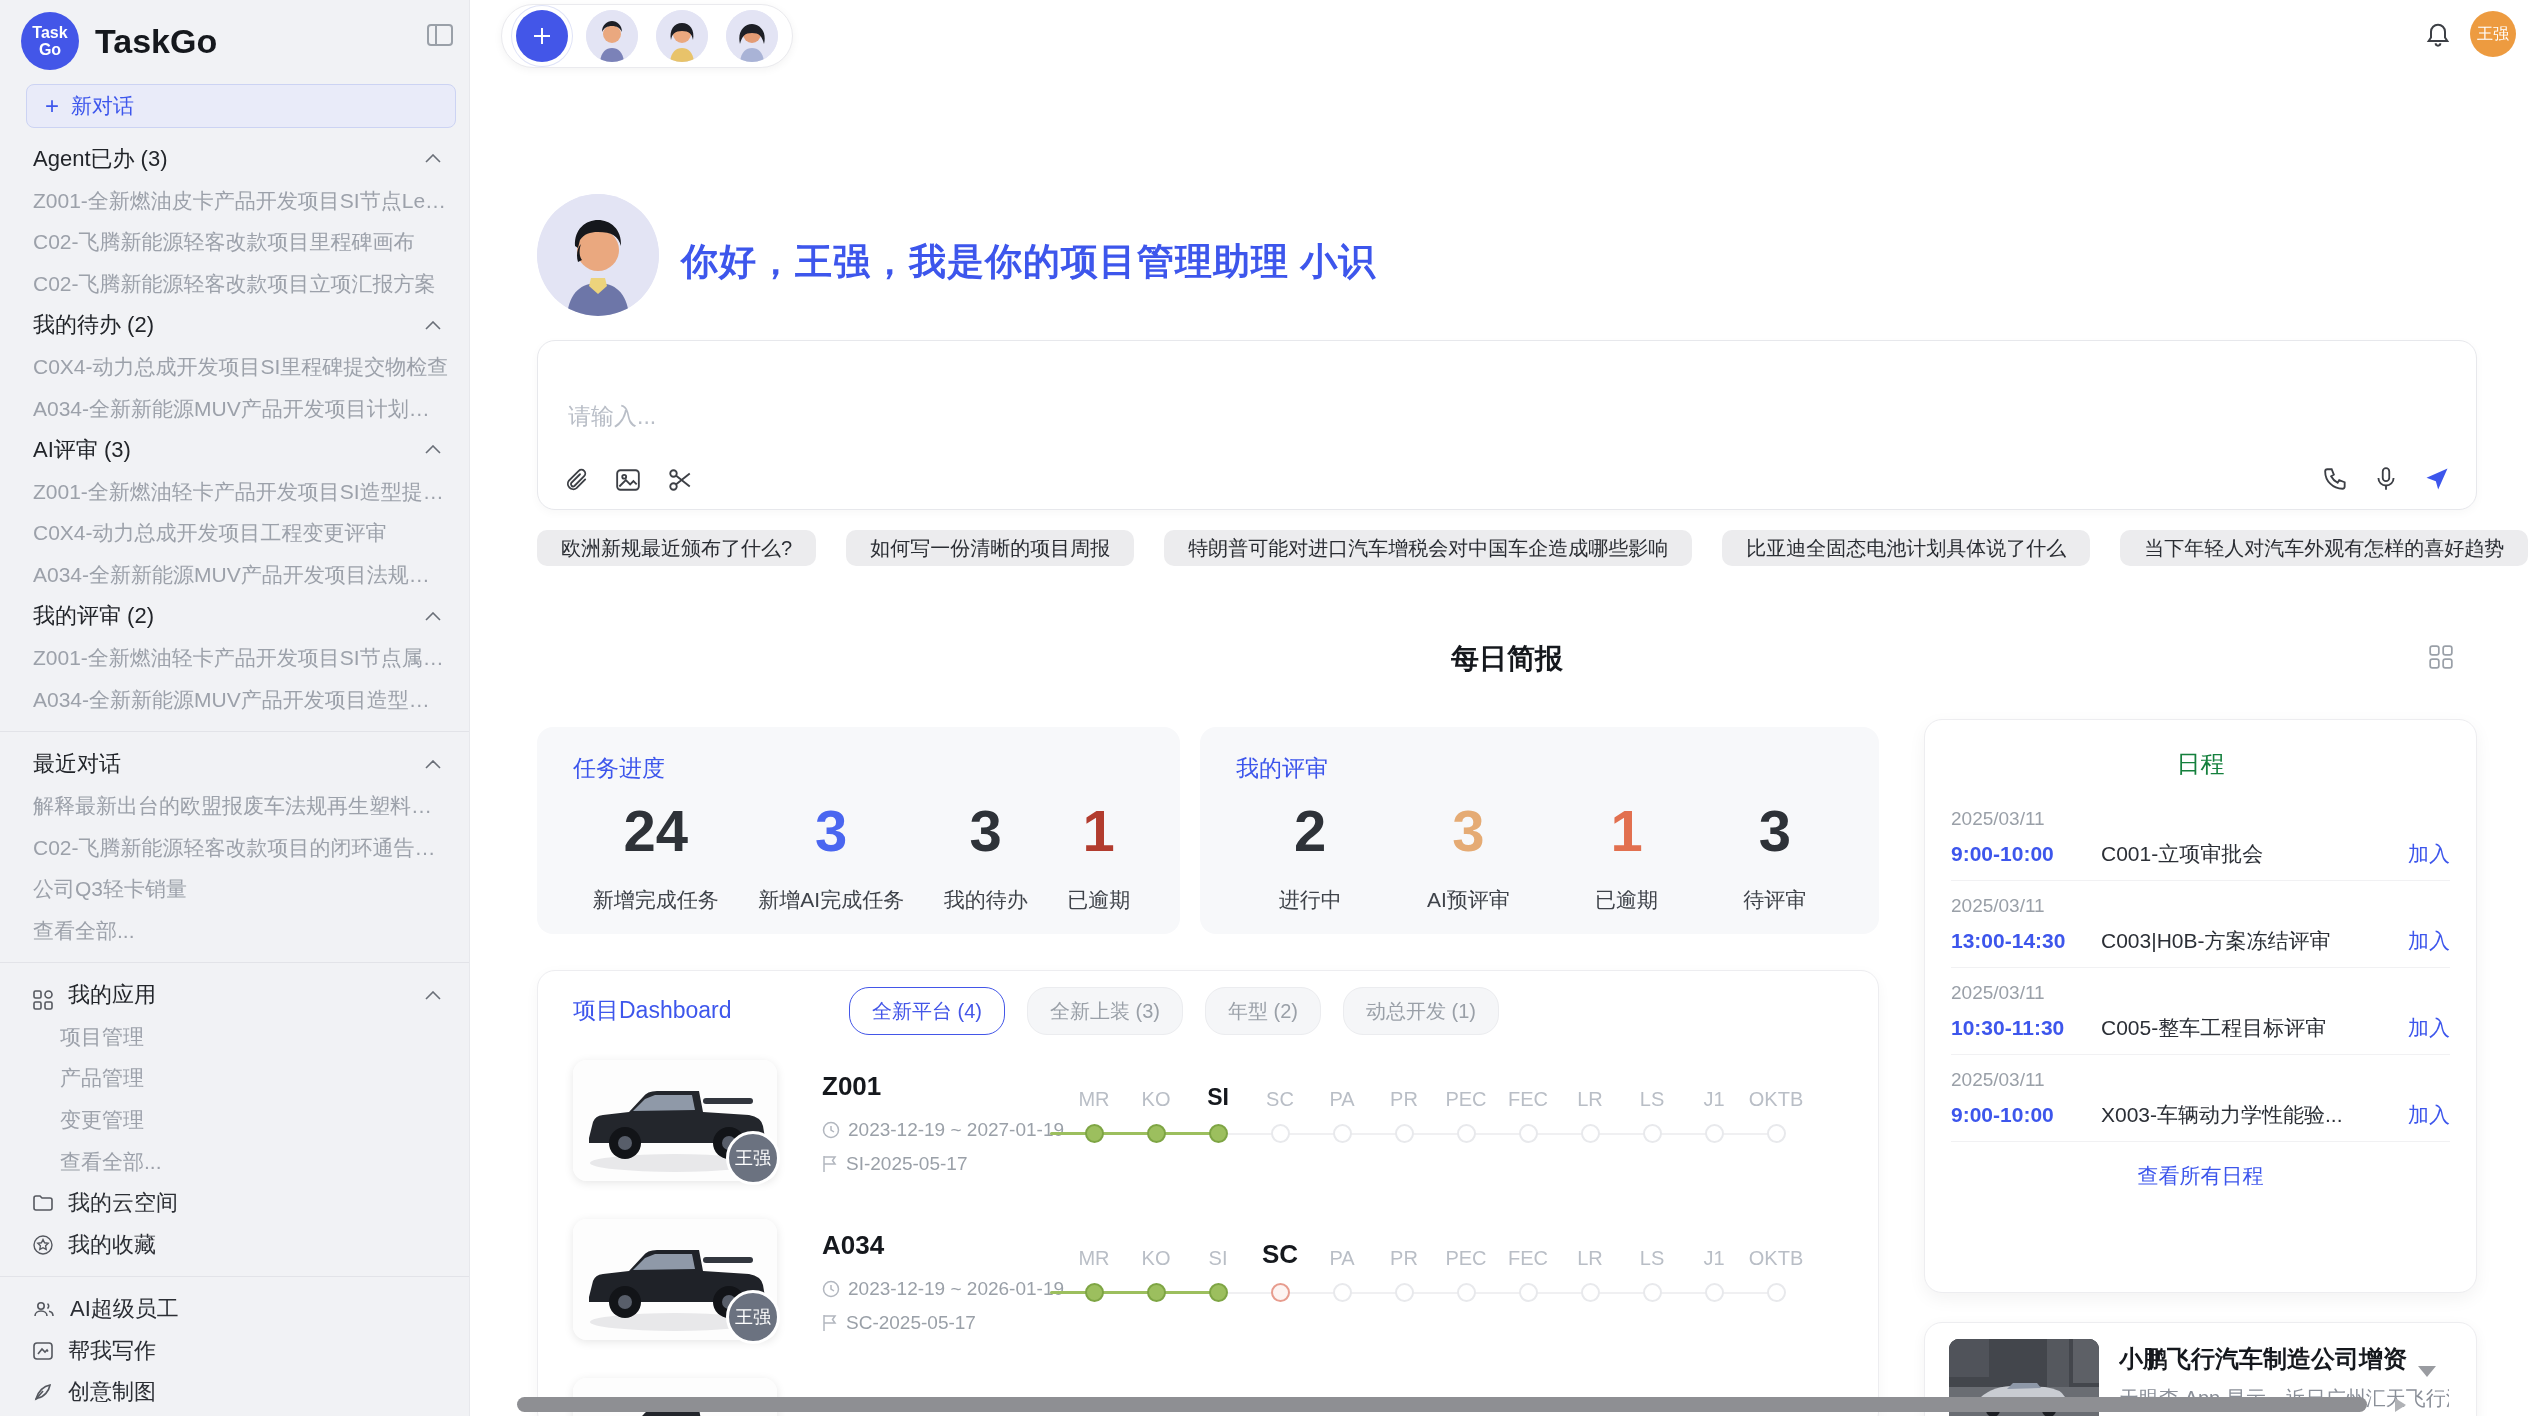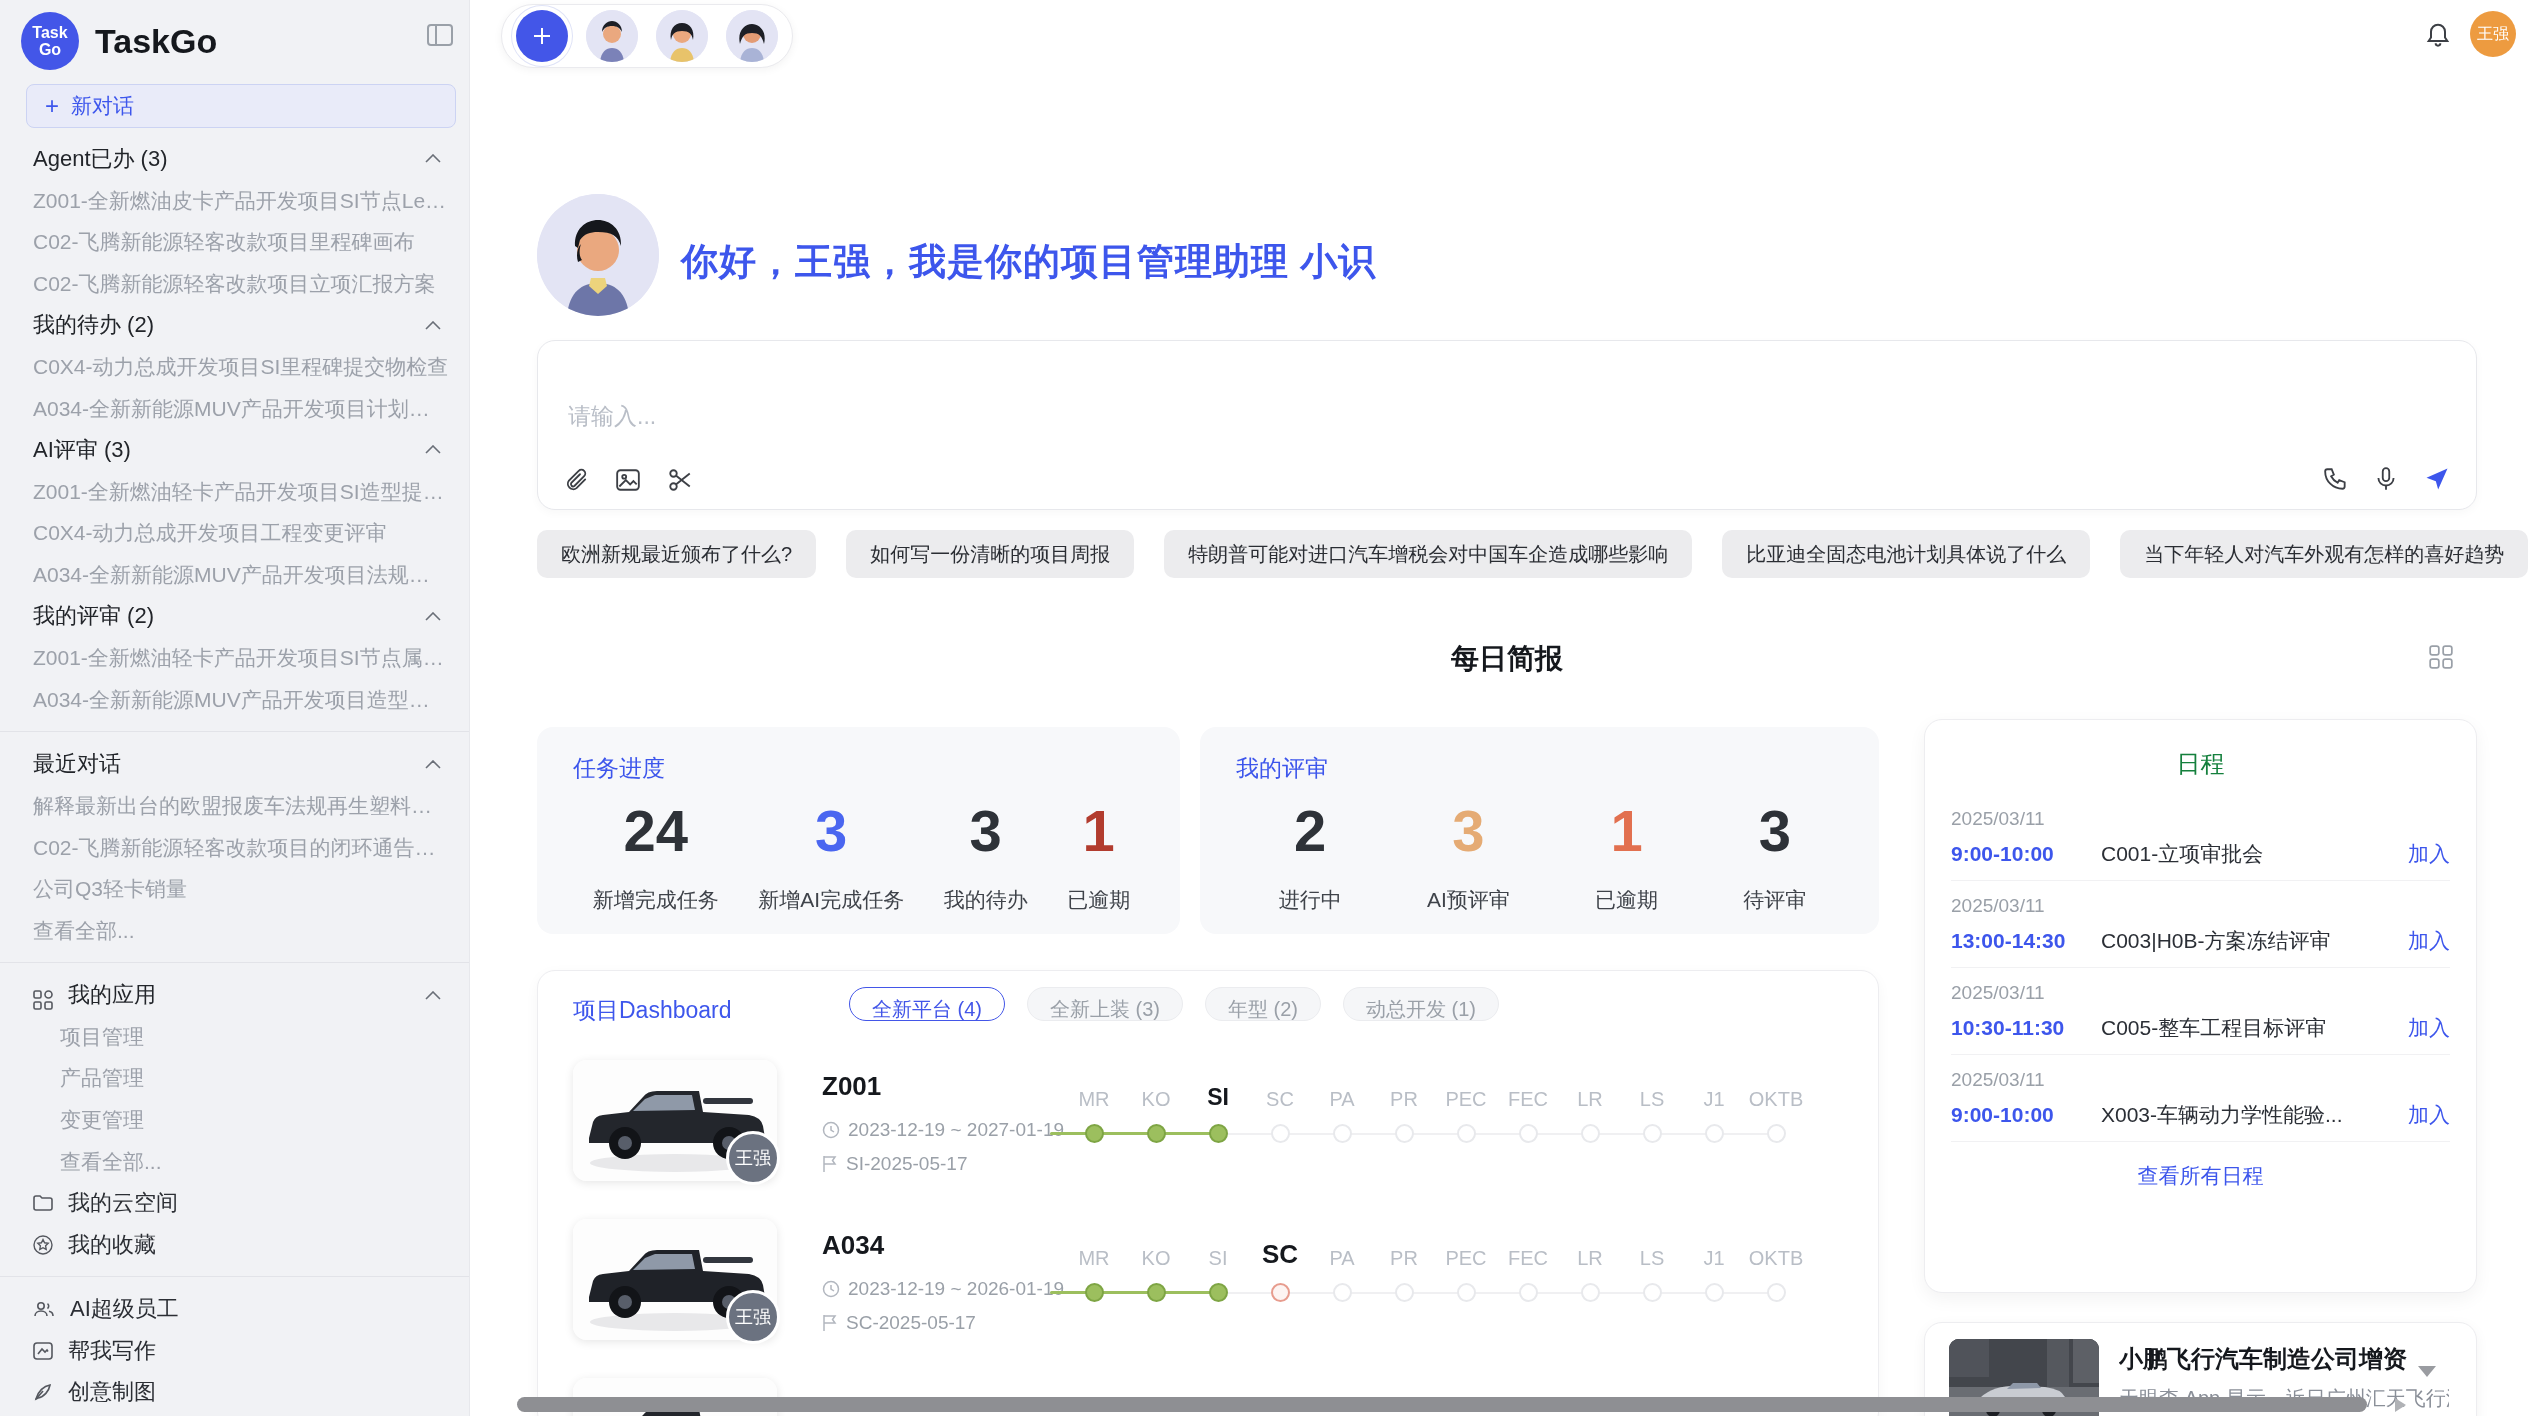--- a/index.html
+++ b/index.html
@@ -33,38 +33,38 @@
   .greet{position:absolute;left:681px;top:237px;font-size:37px;font-weight:700;color:#3d56ec;letter-spacing:1px;}
   
   .composer{position:absolute;left:537px;top:340px;width:1940px;height:170px;box-sizing:border-box;border:1.5px solid #e7e8ec;border-radius:18px;background:#fff;box-shadow:0 3px 10px rgba(0,0,0,.03);}
   .composer textarea{width:100%;height:108px;box-sizing:border-box;border:none;outline:none;resize:none;background:transparent;padding:60px 30px 0;font-family:inherit;font-size:23px;color:#2b2e34;}
   .composer textarea::placeholder{color:#b9bec7;}
   .c-left{position:absolute;left:25px;bottom:16px;display:flex;gap:26px;color:#3c3f45;}
   .c-right{position:absolute;right:25px;bottom:16px;display:flex;gap:24px;align-items:center;color:#3c3f45;}
   .cicon{cursor:pointer;}
   
   .chips{position:absolute;left:537px;top:530px;display:flex;gap:30px;}
-  .chip{height:48px;border:none;border-radius:10px;background:#ececee;color:#2a2d33;font-size:20px;font-family:inherit;padding:0 24px;white-space:nowrap;cursor:pointer;}
+  .chip{height:36px;border:none;border-radius:10px;background:#ececee;color:#2a2d33;font-size:20px;font-family:inherit;padding:0 24px;white-space:nowrap;cursor:pointer;}
   
   .brief-title{position:absolute;left:537px;top:640px;width:1940px;text-align:center;font-size:28px;font-weight:700;color:#15181d;}
   .brief-grid{position:absolute;left:2428px;top:644px;color:#9aa0a8;cursor:pointer;}
   .scard{position:absolute;top:727px;height:207px;background:#f7f8fa;border-radius:16px;box-sizing:border-box;padding:26px 0 0 36px;}
   .scard.c1{left:537px;width:643px;}
   .scard.c2{left:1200px;width:679px;}
   .scard-title{font-size:23px;color:#3d56ec;}
   .stats{display:flex;justify-content:space-around;margin:18px 30px 0 0;}
   .stat{display:flex;flex-direction:column;align-items:center;gap:26px;}
   .sv{font-size:58px;font-weight:600;line-height:58px;}
   .sl{font-size:21px;color:#3f434a;}
   .c-dark{color:#2e3238}.c-blue{color:#4a66f0}.c-tan{color:#e5ab74}.c-red{color:#b23c2e}.c-salmon{color:#e2704f}
   
   .dash{position:absolute;left:537px;top:970px;width:1342px;height:460px;background:#fff;border:1px solid #ededf0;border-radius:18px;box-shadow:0 4px 14px rgba(0,0,0,.04);box-sizing:border-box;}
   .dash-title{position:absolute;left:35px;top:24px;font-size:23px;color:#3d56ec;}
   .dash-tabs{position:absolute;left:311px;top:16px;display:flex;gap:22px;}
-  .dtab{height:34px;border-radius:20px;padding:8px 22px;font-size:20px;font-family:inherit;background:#f5f6f8;color:#9aa0a8;border:1px solid #ebecef;cursor:pointer;white-space:nowrap;}
+  .dtab{height:48px;border-radius:20px;padding:8px 22px;font-size:20px;font-family:inherit;background:#f5f6f8;color:#9aa0a8;border:1px solid #ebecef;cursor:pointer;white-space:nowrap;}
   .dtab.sel{background:#fff;color:#4356e8;border:1.5px solid #4356e8;}
   .proj-img{position:absolute;width:204px;height:121px;border-radius:14px;overflow:hidden;background:#fff;box-shadow:0 2px 10px rgba(0,0,0,.10);}
   .owner{position:absolute;width:54px;height:54px;border-radius:50%;background:#6b7280;border:3px solid #fff;color:#fff;font-size:18px;display:flex;align-items:center;justify-content:center;box-sizing:border-box;}
   .pcode{position:absolute;font-size:26px;font-weight:700;color:#15181d;}
   .pmeta{position:absolute;display:flex;align-items:center;gap:8px;font-size:19px;color:#9aa0a8;}
   .chain{position:absolute;left:525px;width:744px;height:72px;}
   .chain-line{position:absolute;left:0;top:51px;height:0;}
   .seg{position:absolute;height:3px;border-radius:2px;top:0;}
   .seg.green{background:#9cbf5e;}
   .seg.gray{background:#f0f0f2;height:2px;top:1px;}

